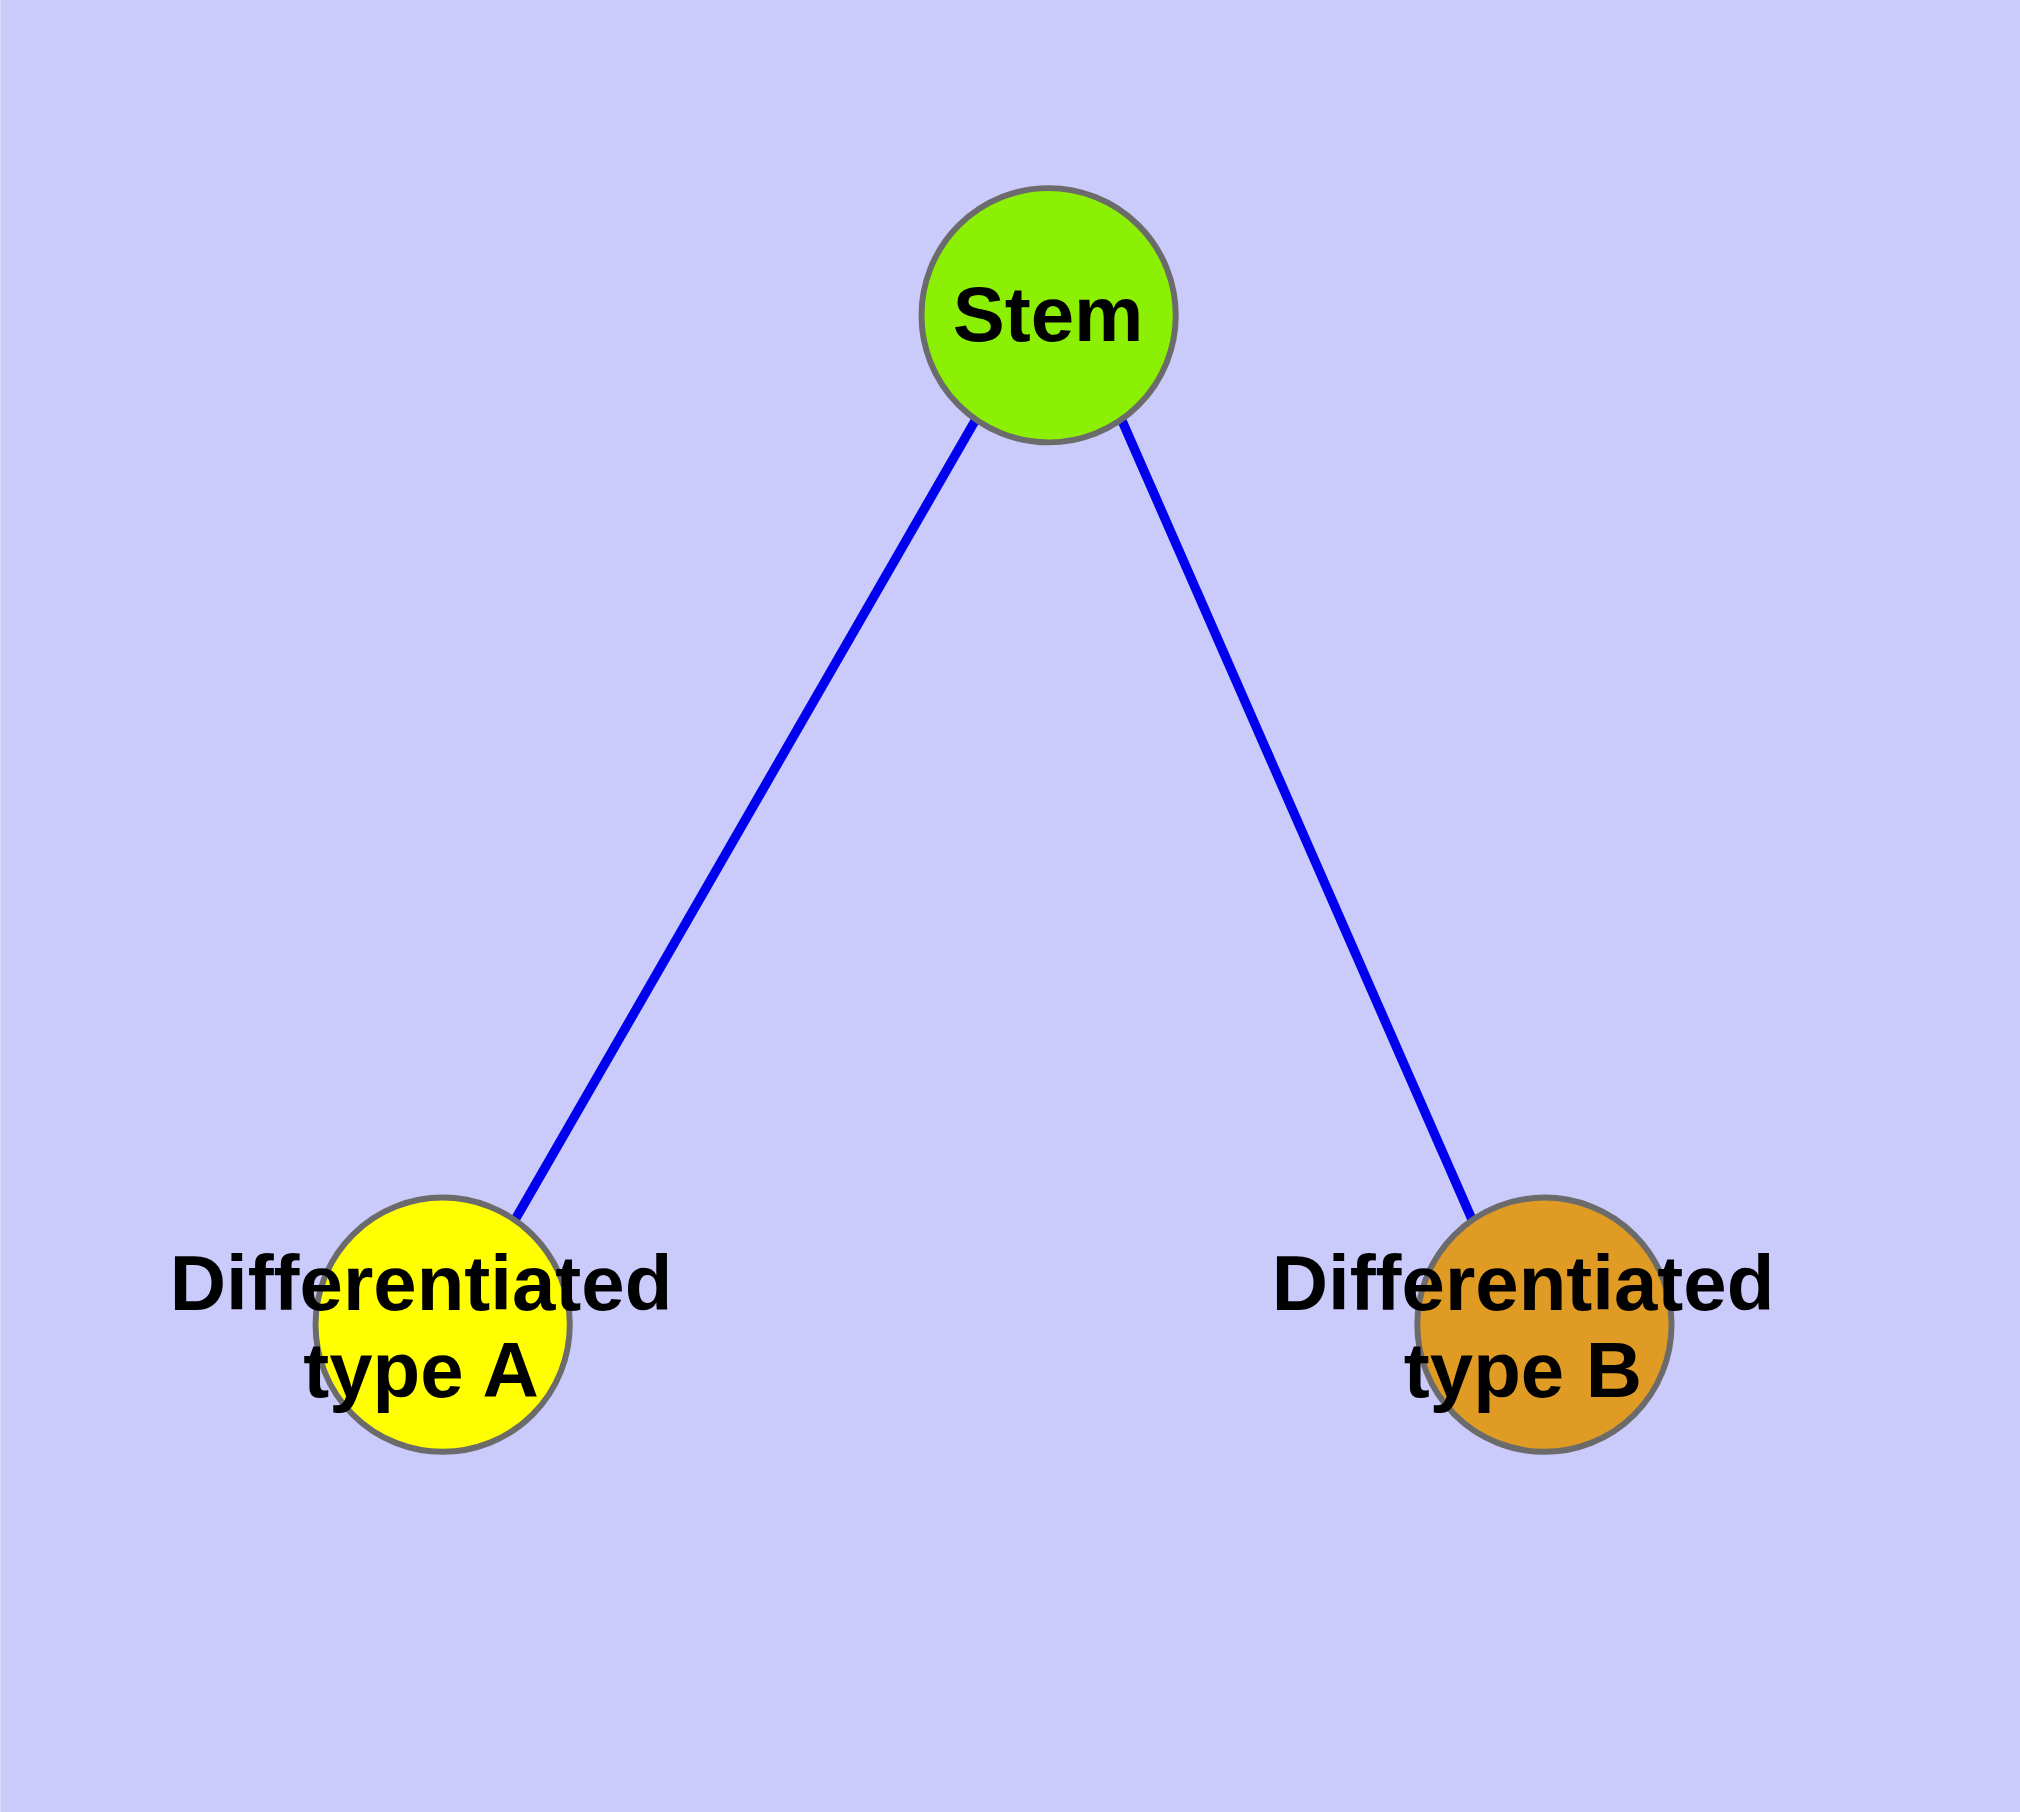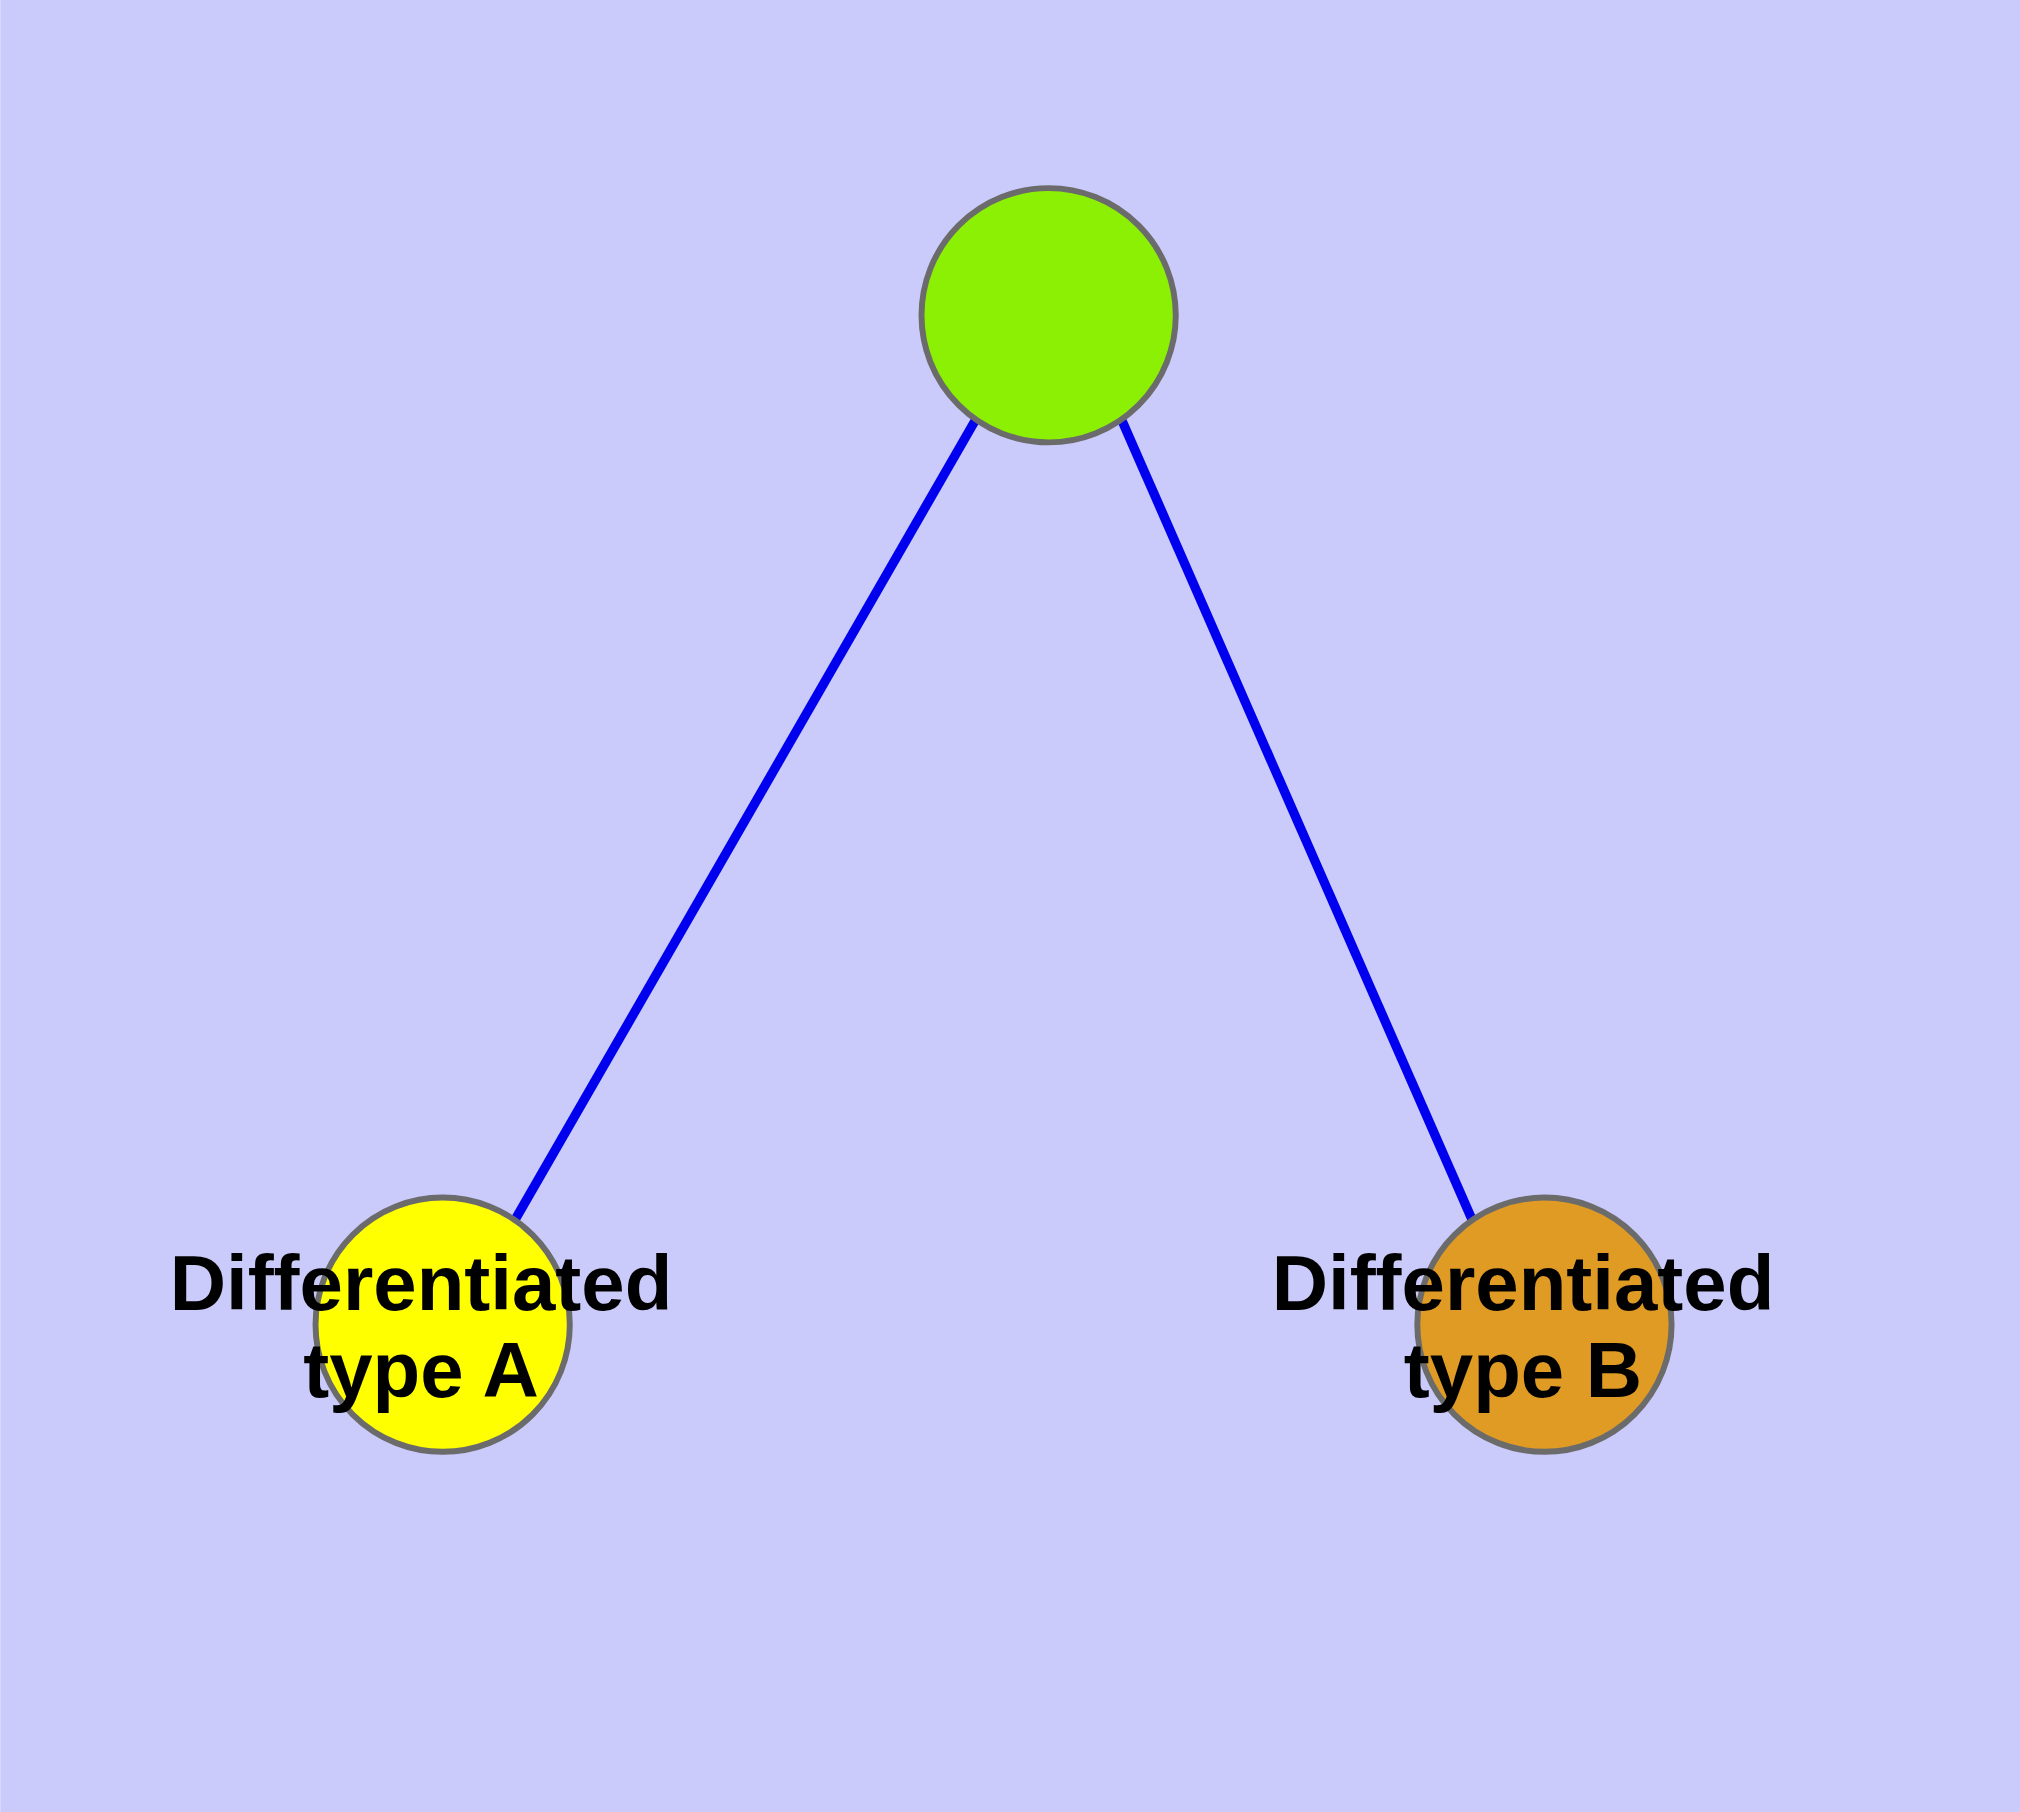--- a/index.html
+++ b/index.html
@@ -65,20 +65,21 @@
       <line id="edge-stem-diff-b" stroke-linecap="butt" x1="1323" y1="495" x2="1737" y2="1440" stroke="#0000ee" stroke-width="11"></line>
     </g>
 
     <g id="nodes-layer">
       <circle id="node-stem" cx="1237" cy="372" r="150" fill="#8cf004" stroke="#6b6b6b" stroke-width="7"></circle>
       <circle id="node-diff-a" cx="522" cy="1563" r="150" fill="#ffff00" stroke="#6b6b6b" stroke-width="7"></circle>
       <circle id="node-diff-b" cx="1822" cy="1563" r="150" fill="#e09b24" stroke="#6b6b6b" stroke-width="7"></circle>
     </g>
   </svg>
 
+  <div class="node-label" id="label-stem" style="left: 1048px; top: 315px; color: rgb(0, 0, 0);">Stem</div>
 
   <div class="node-label" id="label-diff-a" style="left: 421px; top: 1327px; color: rgb(0, 0, 0);">Differentiated
 type A</div>
 
   <div class="node-label" id="label-diff-b" style="left: 1523px; top: 1327px; color: rgb(0, 0, 0);">Differentiated
 type B</div>
 
 </div>
 
 

